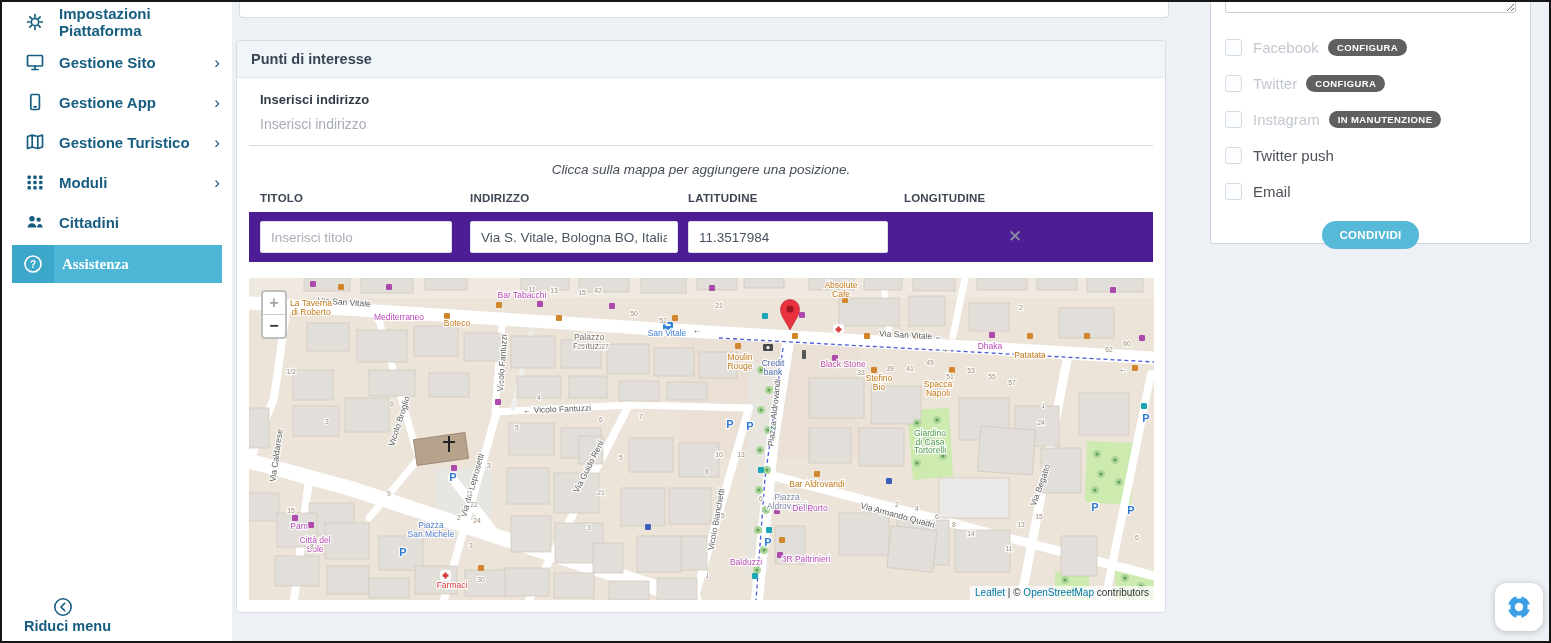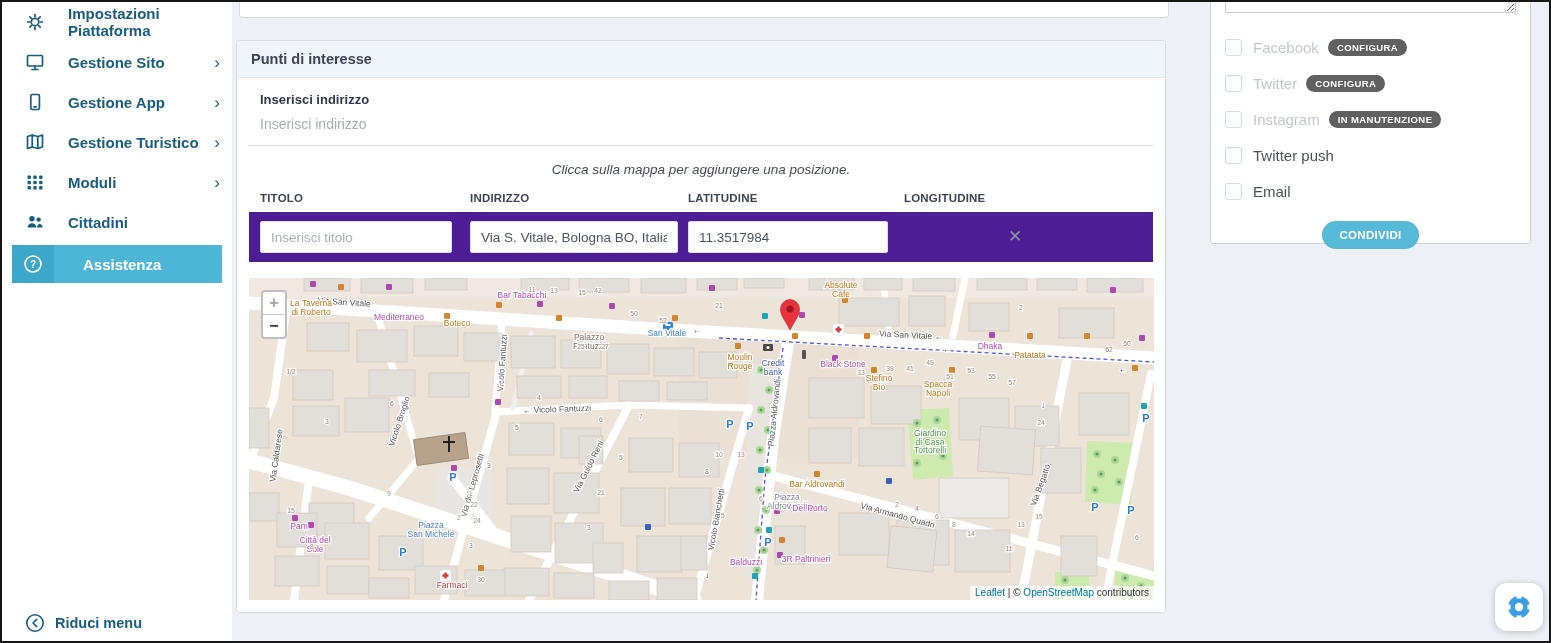--- a/index.html
+++ b/index.html
@@ -1,29 +1,29 @@
 <!DOCTYPE html>
 <html><head>
 <meta charset="utf-8">
 <style>
   html,body{margin:0;padding:0;}
   body{width:1551px;height:643px;position:relative;background:#edf0f4;font-family:"Liberation Sans",sans-serif;overflow:hidden;}
   .frame{position:absolute;inset:0;border:2px solid #161616;z-index:90;pointer-events:none;}
 
   
   .sidebar{position:absolute;left:2px;top:2px;bottom:2px;width:230px;background:#fff;z-index:5;}
-  .nav-item{display:flex;align-items:center;height:40px;padding:0 12px 0 22px;color:#175d80;font-size:15px;font-weight:600;cursor:pointer;gap:9px;}
+  .nav-item{display:flex;align-items:center;height:40px;padding:0 12px 0 22px;color:#175d80;font-size:15px;font-weight:600;cursor:pointer;}
   .nav-item .ic{width:22px;height:20px;margin-right:13px;flex:0 0 22px;display:flex;align-items:center;justify-content:center;}
   .nav-item svg{stroke:#175d80;fill:none;stroke-width:1.7;stroke-linecap:round;stroke-linejoin:round;}
   .nav-item svg .fl{fill:#175d80;stroke:none;}
   .chev{margin-left:auto;font-size:17px;color:#175d80;font-weight:400;line-height:1;}
   .nav-item.active{margin:3px 10px 0 10px;padding:0;height:38px;background:#4db5d6;color:#fff;border-radius:0;}
   .nav-item.active .icbox{width:42px;height:38px;background:#3da7c9;display:flex;align-items:center;justify-content:center;}
-  .nav-item.active .lbl{padding-left:20px;}
-  .sidebar-footer{position:absolute;bottom:7px;left:22px;display:flex;align-items:center;color:#175d80;font-size:14.5px;font-weight:600;cursor:pointer;}
+  .nav-item.active .lbl{padding-left:8px;font-family:Liberation Serif, serif;}
+  .sidebar-footer{position:absolute;bottom:7px;left:22px;display:flex;align-items:center;color:#175d80;font-size:14.5px;font-weight:600;cursor:pointer;flex-direction:column;}
   .sidebar-footer svg{stroke:#175d80;fill:none;stroke-width:1.6;stroke-linecap:round;stroke-linejoin:round;margin-right:9px;}
 
   
   .card-stub{position:absolute;left:239px;top:0;width:930px;height:18px;background:#fff;border:1px solid #d9dde3;border-top:none;border-radius:0 0 4px 4px;box-sizing:border-box;}
   .card{position:absolute;left:236px;top:40px;width:930px;height:573px;background:#fff;border:1px solid #d9dde3;border-radius:4px;box-sizing:border-box;}
   .card-header{height:36px;background:#f0f5fa;border-bottom:1px solid #e2e8ef;border-radius:4px 4px 0 0;display:flex;align-items:center;padding:0 14px;font-weight:bold;font-size:14.5px;color:#3b4553;}
   .card-body{padding:0 12px;}
   .addr-label{display:block;font-weight:bold;font-size:13px;color:#2f3a46;margin:14px 0 0 11px;}
   .addr-input{display:block;width:100%;box-sizing:border-box;border:0;border-bottom:1px solid #d8dce2;outline:none;font-size:14px;color:#4a5462;padding:9px 0 13px 11px;font-family:inherit;background:transparent;}
   .addr-input::placeholder{color:#a9aeb7;}

